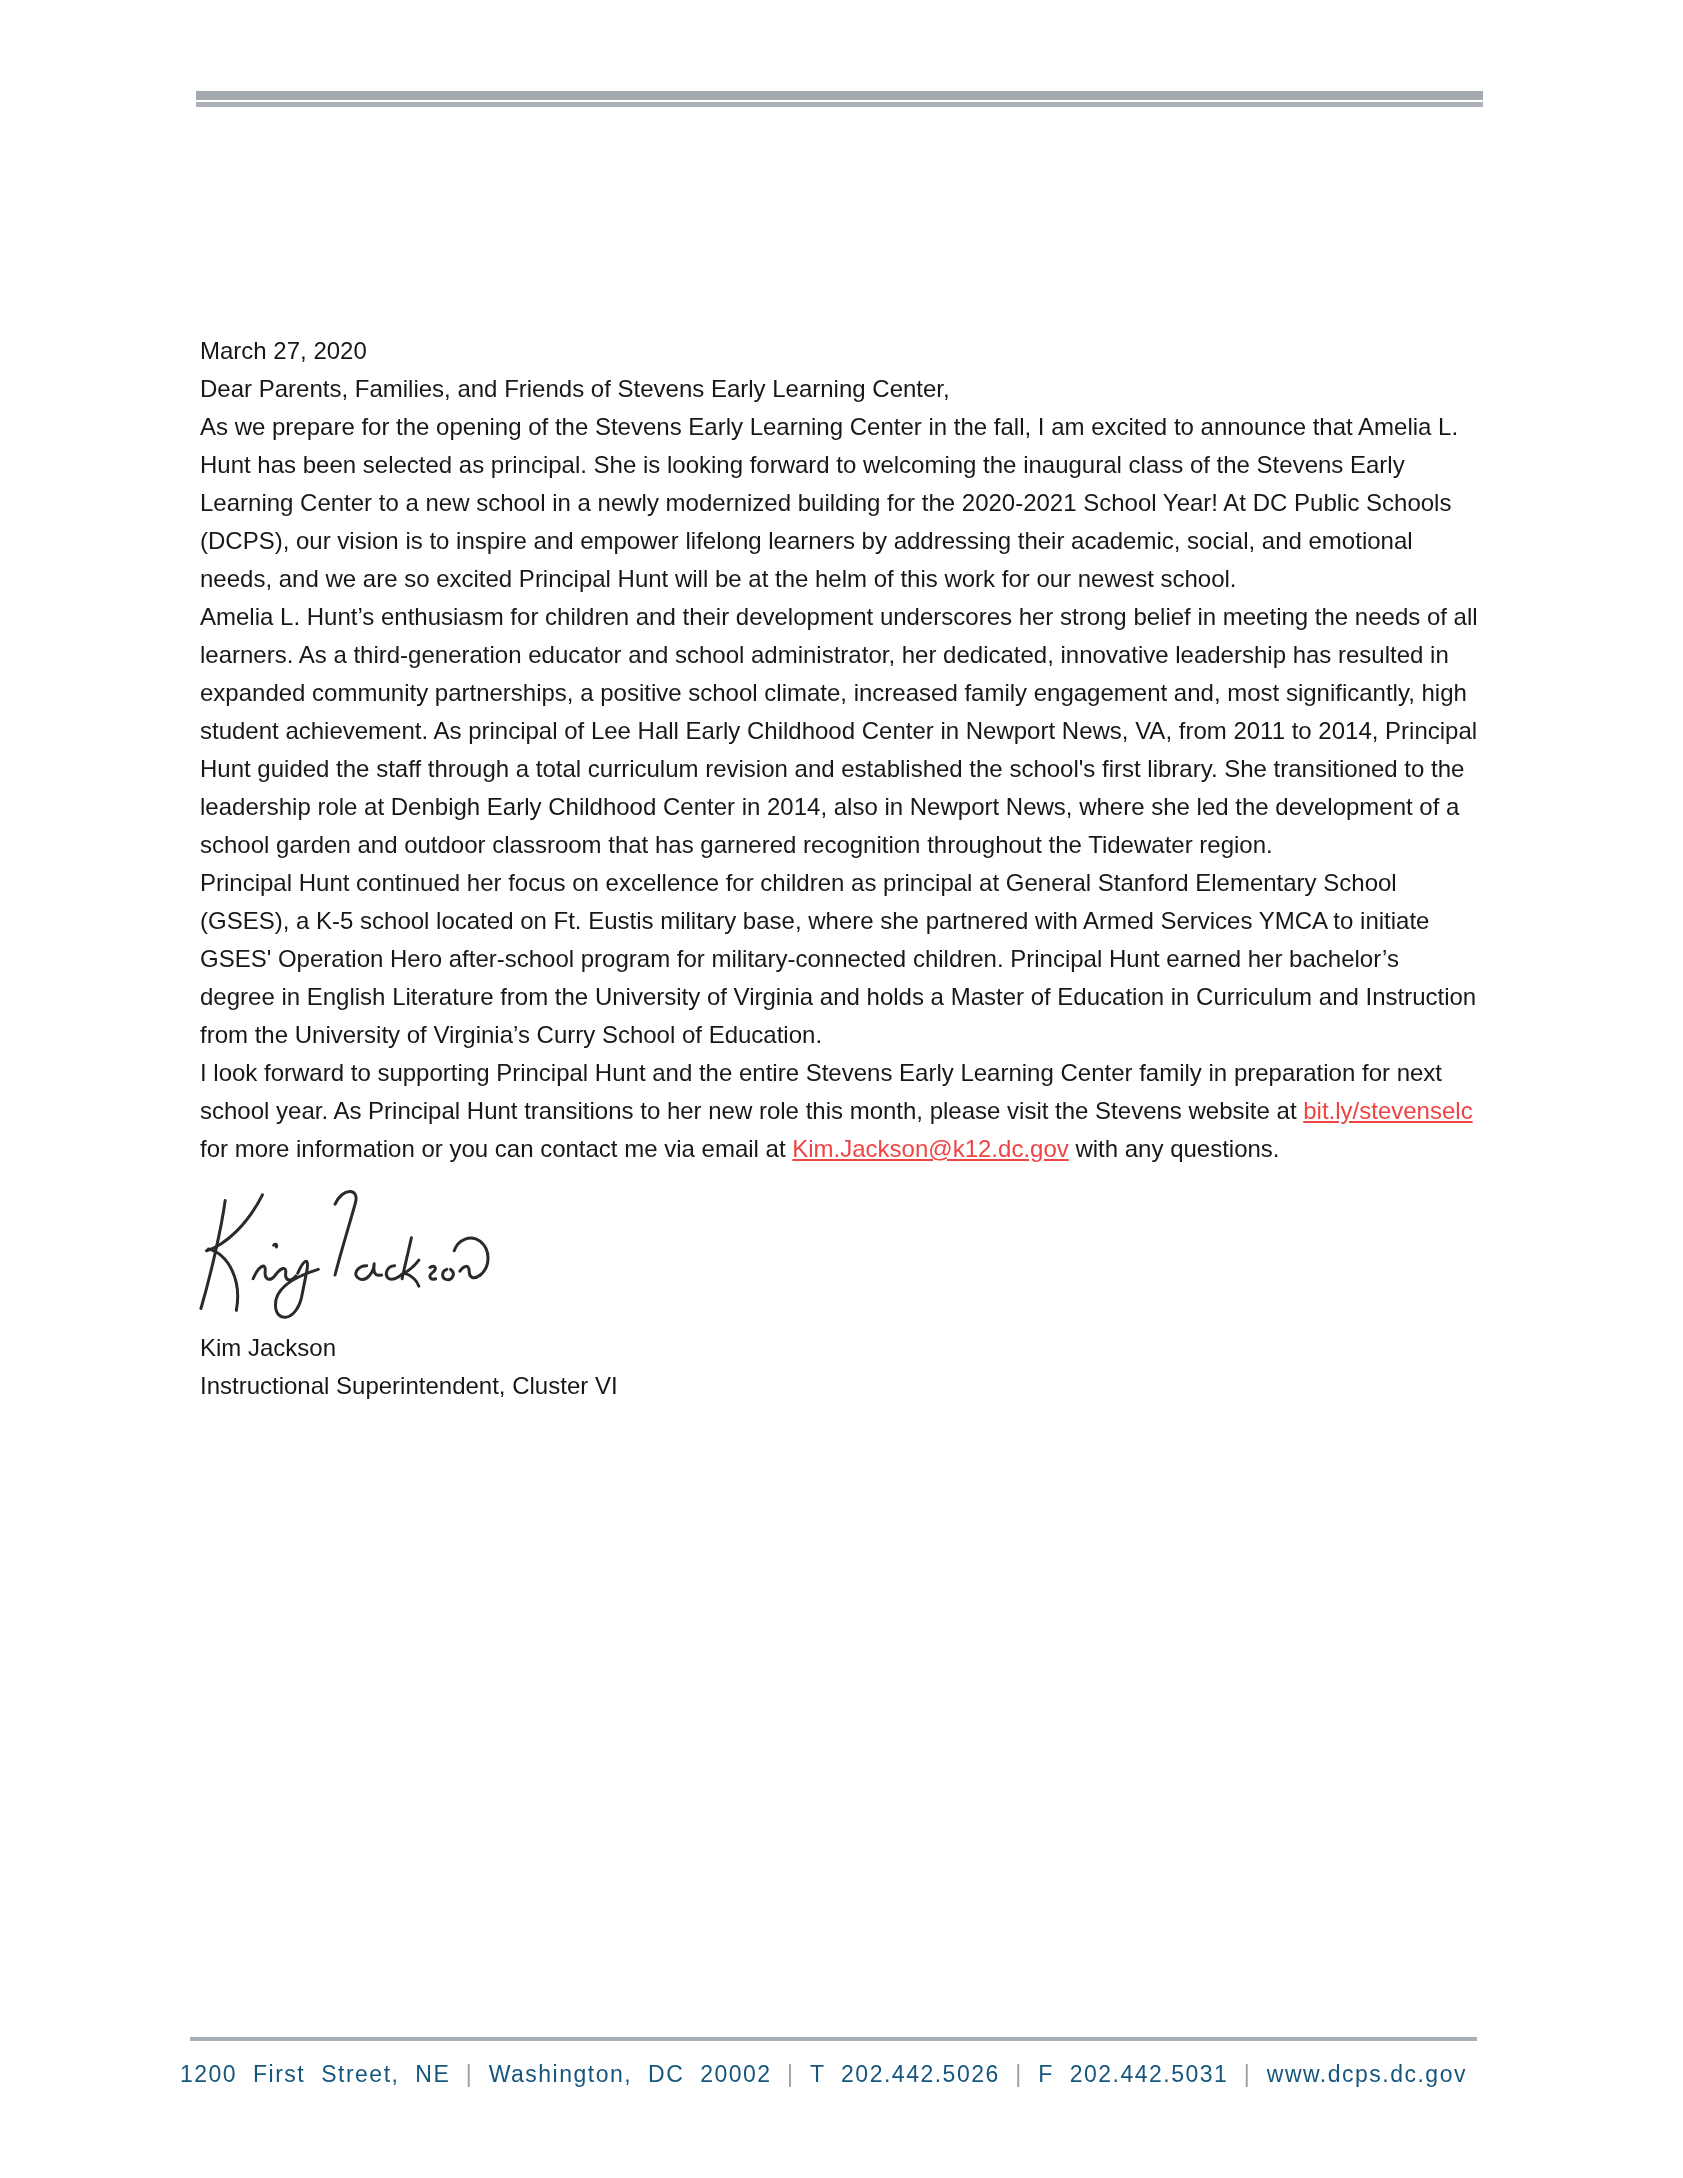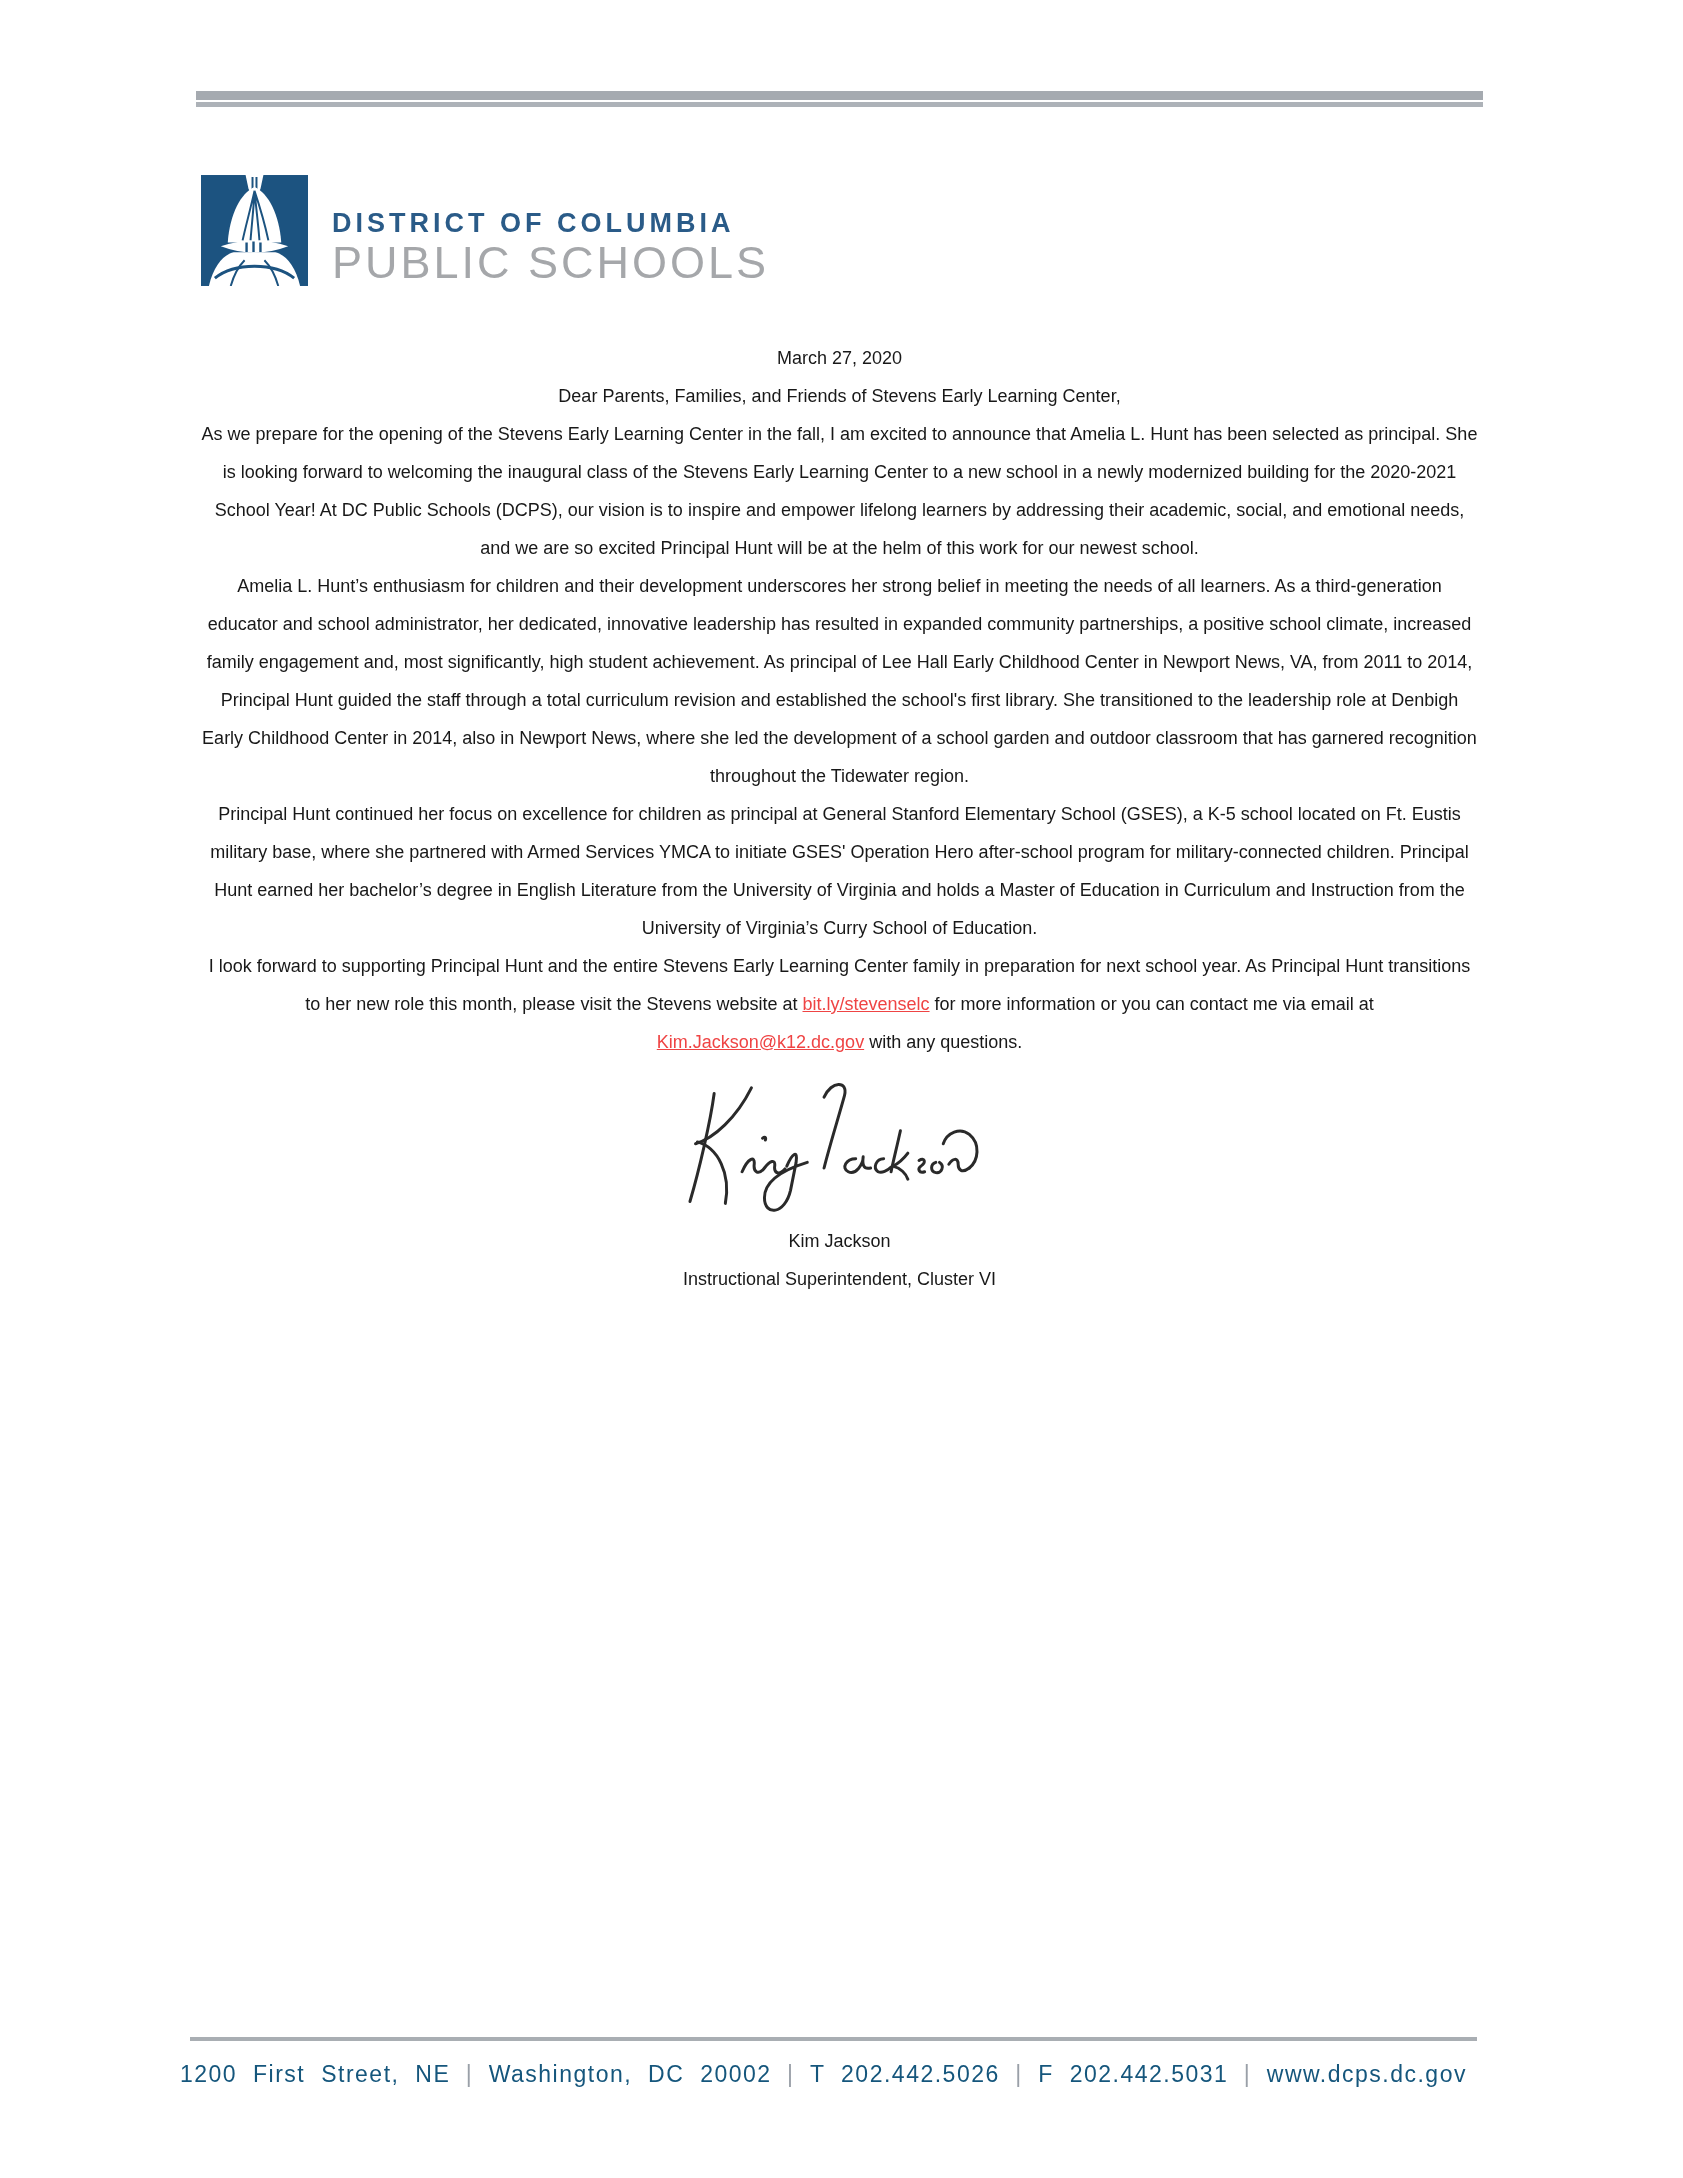--- a/index.html
+++ b/index.html
@@ -20,22 +20,22 @@
   .logo-mark{width:107px;height:111px;display:block;}
   .wordmark{margin-left:24px;padding-bottom:0px;}
   .wordmark .line1{
     font-size:27px;font-weight:700;color:#2a5b88;letter-spacing:4px;line-height:30px;
   }
   .wordmark .line2{
     font-size:45px;font-weight:400;color:#a5a7aa;letter-spacing:3px;line-height:46px;margin-top:2px;
   }
   
   .letter-body{
-    position:absolute;left:200px;top:339px;width:1279px;
-    font-size:18px;line-height:38px;color:#181818;text-align:center;
+    position:absolute;left:200px;top:332px;width:1279px;
+    font-size:24px;line-height:38px;color:#181818;
   }
   .letter-body p{margin:0;}
   .salutation{margin-top:53px;}
   .para{margin-top:38px;}
   .para-last{margin-top:40px;}
   b.principal{font-weight:400;}
   a.letter-link{color:#ef4444;}
   .closing{margin-top:71px;}
   .signature-wrap{margin-top:12px;margin-left:-16px;height:149px;}
   .signer{margin-top:6px;}
@@ -51,42 +51,20 @@
 </head>
 <body>
 
 <div class="page">
 
   <div class="top-rule">
     <div class="bar1"></div>
     <div class="bar2"></div>
   </div>
 
-  <div class="logo-row">
-    <svg class="logo-mark" viewBox="0 0 108 112" xmlns="http://www.w3.org/2000/svg">
-      <rect x="0" y="0" width="108" height="112" fill="#1c5380"></rect>
-
-      <path d="M45 0 L63 0 L60 14 C57 20 51 20 48 14 Z" fill="#ffffff"></path>
-      <path d="M52 2 L52 14 M56 2 L56 14" stroke="#1c5380" stroke-width="2" fill="none"></path>
-
-      <path d="M54 12 C40 18 29 40 27 68 L81 68 C79 40 68 18 54 12 Z" fill="#ffffff"></path>
-      <path d="M54 16 C50 34 45 52 42 66 M54 16 C53 36 51 52 50 66 M54 16 C56 36 58 52 59 66 M54 16 C60 34 65 52 68 66" stroke="#1c5380" stroke-width="2" fill="none"></path>
-
-      <path d="M20 72 Q54 60 88 72 Q54 85 20 72 Z" fill="#ffffff"></path>
-      <path d="M46 68 L46 78 M53 67 L53 78 M60 68 L60 78" stroke="#1c5380" stroke-width="2.4" fill="none"></path>
-
-      <path d="M8 112 C13 90 24 80 33 78 L75 78 C84 80 95 90 100 112 Z" fill="#ffffff"></path>
-      <path d="M14 104 C34 88 74 88 94 104" stroke="#1c5380" stroke-width="3" fill="none"></path>
-      <path d="M30 112 C34 98 40 90 44 86 M78 112 C74 98 68 90 64 86" stroke="#1c5380" stroke-width="2" fill="none"></path>
-    </svg>
-    <div class="wordmark">
-      <div class="line1">DISTRICT OF COLUMBIA</div>
-      <div class="line2">PUBLIC SCHOOLS</div>
-    </div>
-  </div>
 
   <div class="letter-body">
     <p class="date">March 27, 2020</p>
 
     <p class="salutation">Dear Parents, Families, and Friends of Stevens Early Learning Center,</p>
 
     <p class="para"><span>As we prepare for the opening of the Stevens Early Learning Center in the fall, I am excited to announce that </span><b class="principal">Amelia L. Hunt</b><span> has been selected as principal. She is looking forward to welcoming the inaugural class of the Stevens Early Learning Center to a new school in a newly modernized building for the 2020-2021 School Year! At DC Public Schools (DCPS), our vision is to inspire and empower lifelong learners by addressing their academic, social, and emotional needs, and we are so excited Principal Hunt will be at the helm of this work for our newest school.</span></p>
 
     <p class="para">Amelia L. Hunt’s enthusiasm for children and their development underscores her strong belief in meeting the needs of all learners. As a third-generation educator and school administrator, her dedicated, innovative leadership has resulted in expanded community partnerships, a positive school climate, increased family engagement and, most significantly, high student achievement. As principal of Lee Hall Early Childhood Center in Newport News, VA, from 2011 to 2014, Principal Hunt guided the staff through a total curriculum revision and established the school's first library. She transitioned to the leadership role at Denbigh Early Childhood Center in 2014, also in Newport News, where she led the development of a school garden and outdoor classroom that has garnered recognition throughout the Tidewater region.</p>
 

